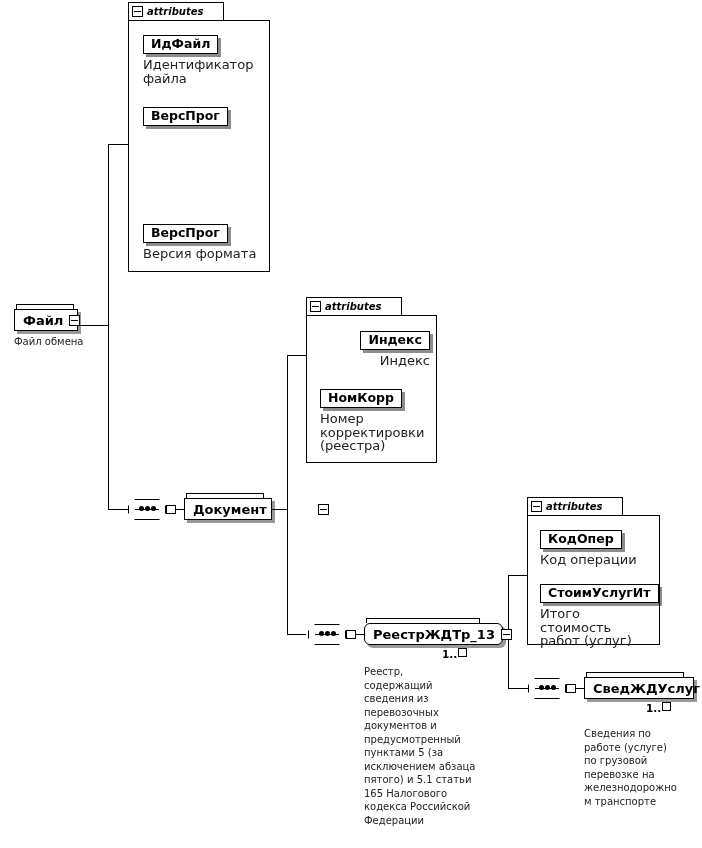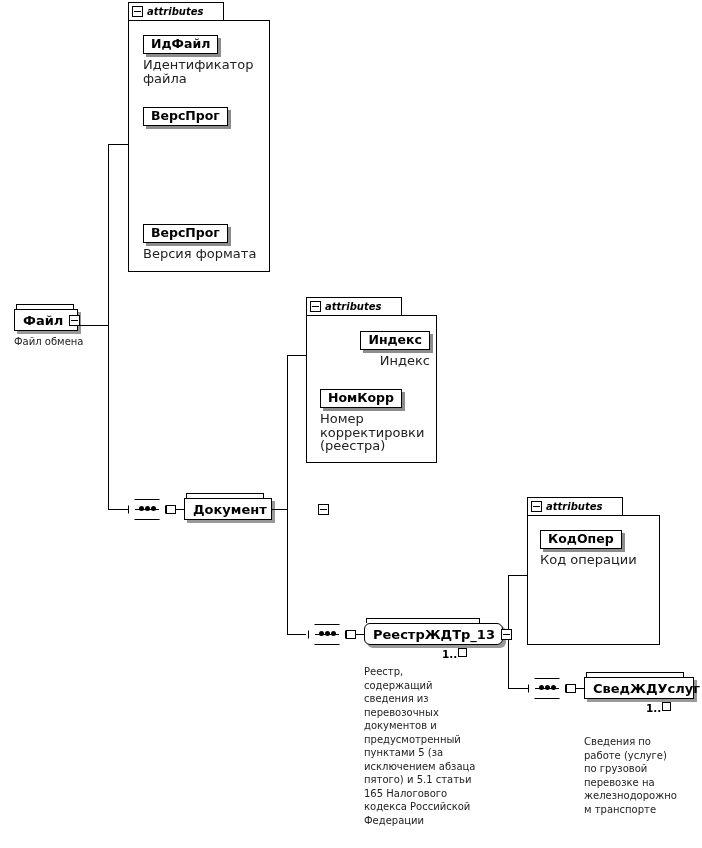--- a/index.html
+++ b/index.html
@@ -136,20 +136,25 @@
     <span class="ttl">attributes</span>
   </div>
   <div class="attrbox" style="left:527px;top:515px;width:133px;height:130px;"></div>
   <div style="position:absolute;left:528px;top:514px;width:94px;height:3px;background:#fff;"></div>
 
   <div class="attr" style="left:540px;top:528px;width:114px;">
     <span class="chip">КодОпер</span>
     <div class="desc">Код операции</div>
   </div>
 
+  <div class="attr" style="left:540px;top:582px;width:114px;">
+    <span class="chip">СтоимУслугИт</span>
+    <div class="desc">Итого стоимость
+работ (услуг)</div>
+  </div>
 
   <div class="node" style="left:14px;top:309px;width:130px;">
     <div class="cap" style="left:2px;top:-5px;width:58px;"></div>
     <div class="nodebox" style="width:64px;">
       <span class="nm">Файл</span>
       <span class="exp"></span>
     </div>
     <div class="ndesc">Файл обмена</div>
   </div>
 
@@ -213,21 +218,21 @@
 
   <div class="node" style="left:584px;top:677px;width:112px;">
     <div class="cap" style="left:2px;top:-5px;width:98px;"></div>
     <div class="nodebox" style="width:110px;">
       <span class="nm">СведЖДУслуг</span>
 
     </div>
     <div class="card" style="left:62px;top:25px;">
       <span>1..</span><span class="inf"></span>
     </div>
-    <div class="ndesc" style="margin-top:36px;">Сведения по
+    <div class="ndesc" style="margin-top:28px;">Сведения по
 работе (услуге)
 по грузовой
 перевозке на
 железнодорожно
 м транспорте</div>
   </div>
 
 </div>
 
 </body></html>

